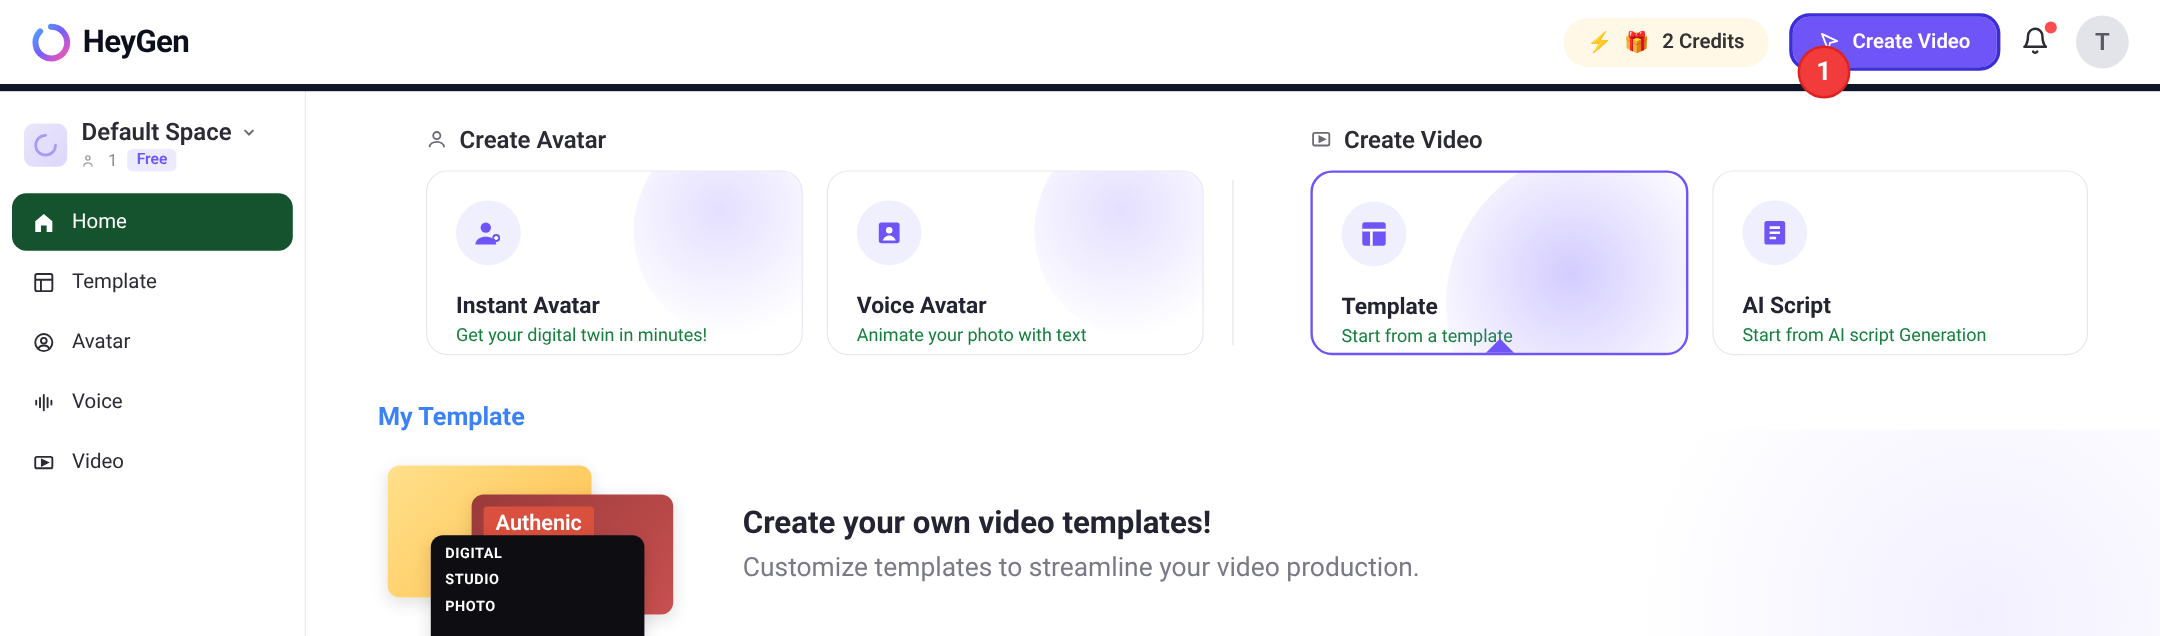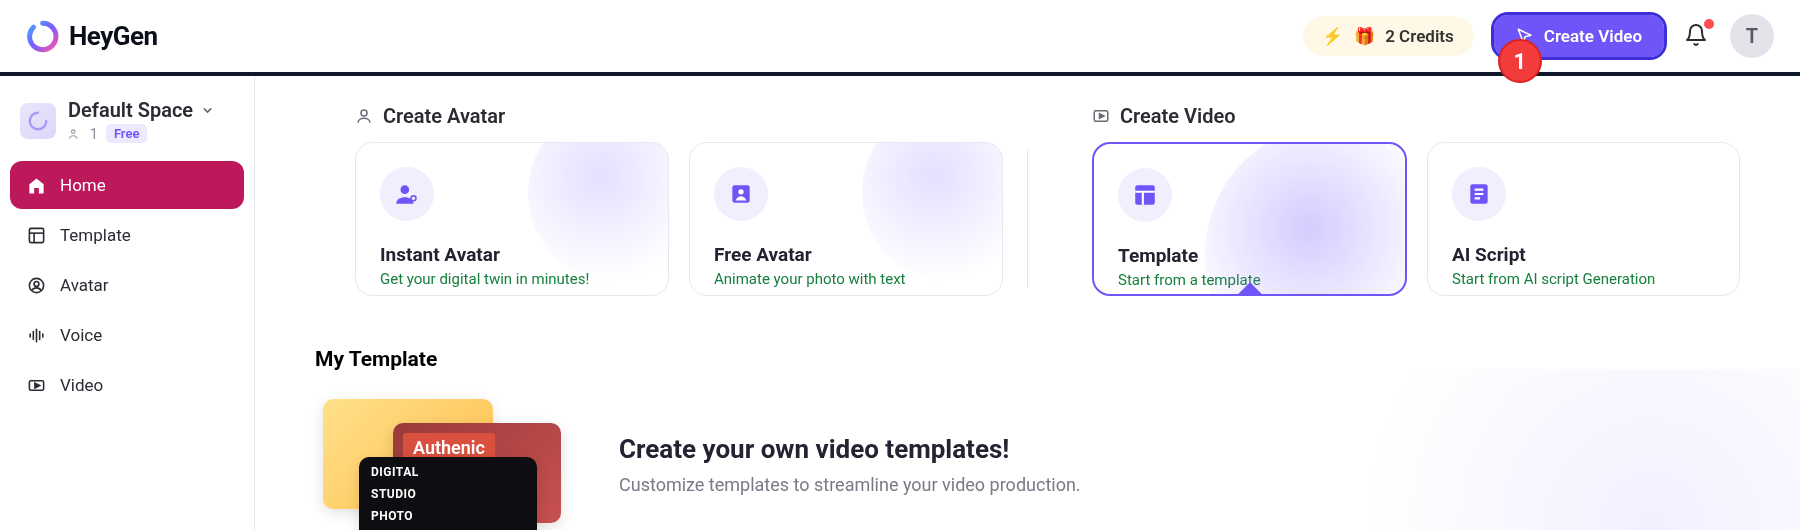--- a/index.html
+++ b/index.html
@@ -1,20 +1,20 @@
 <!DOCTYPE html>
 <html><head>
   <meta charset="utf-8">
   <style>
     * { margin: 0; padding: 0; box-sizing: border-box; font-family: -apple-system, BlinkMacSystemFont, "Segoe UI", Roboto, Arial, sans-serif; }
     body { background: #fff; width: 1800px; height: 530px; overflow: hidden; }
     .app { display: flex; flex-direction: column; height: 100%; }
 
     
-    .header { height: 76px; display: flex; align-items: center; padding: 0 26px; border-bottom: 4px solid #0f172a; justify-content: space-between; position: relative; }
+    .header { height: 76px; display: flex; align-items: center; padding: 0 26px; border-bottom: 6px solid #0f172a; justify-content: space-between; position: relative; }
     .logo { display: flex; align-items: center; gap: 10px; }
     .logo-mark { width: 33px; height: 33px; }
     .logo-text { font-size: 26px; font-weight: 700; color: #0b0f1c; letter-spacing: -0.5px; }
     .header-right { display: flex; align-items: center; gap: 20px; }
     .credits { background: #fff8e6; border-radius: 30px; padding: 10px 20px; display: flex; align-items: center; gap: 10px; color: #333; font-weight: 600; font-size: 17px; }
     .credits .bolt { color: #f5a623; }
     .credits .gift { color: #e74c3c; }
     .create-video-btn { background: #6f55f7; color: #fff; border: none; border-radius: 14px; padding: 11px 22px; font-size: 17px; font-weight: 600; display: flex; align-items: center; gap: 10px; cursor: pointer; position: relative; }
     .create-video-btn.highlight { outline: 3px solid #3d2ed9; outline-offset: 0px; }
     .callout { position: absolute; width: 44px; height: 44px; border-radius: 50%; background: #f23b3b; color: #fff; font-weight: 700; font-size: 22px; display: flex; align-items: center; justify-content: center; bottom: -26px; left: 4px; border: 2px solid #d22; }
@@ -25,50 +25,50 @@
     
     .body { flex: 1; display: flex; }
     .sidebar { width: 255px; border-right: 1px solid #eaeaf1; padding: 14px 10px 0 10px; display: flex; flex-direction: column; gap: 2px; }
     .space { display: flex; align-items: center; gap: 12px; padding: 8px 10px 16px 10px; }
     .space-swirl { width: 36px; height: 36px; border-radius: 8px; background: linear-gradient(135deg,#e9e6fb,#dcd7fb); display:flex; align-items:center; justify-content:center; }
     .space-info { display: flex; flex-direction: column; }
     .space-top { display: flex; align-items: center; gap: 8px; color: #2b2b33; font-size: 20px; font-weight: 600; }
     .space-meta { display: flex; align-items: center; gap: 8px; color: #8b8b99; font-size: 14px; margin-top: 2px; }
     .free-badge { background: #eceaff; color: #6f55f7; font-size: 13px; padding: 2px 8px; border-radius: 5px; font-weight: 600; }
     .nav-item { display: flex; align-items: center; gap: 14px; padding: 14px 16px; border-radius: 12px; color: #2b2b33; font-size: 17px; cursor: pointer; }
-    .nav-item.active { background: #be185d; color: #fff; }
+    .nav-item.active { background: #14532d; color: #fff; }
     .nav-icon { width: 20px; height: 20px; flex: 0 0 20px; display:flex; align-items:center; justify-content:center; }
 
     
     .main { flex: 1; padding: 28px 60px 0 60px; position: relative; }
     .top-row { display: flex; gap: 24px; }
     .col { flex: 1; padding-left: 40px; }
     .col-divider { width: 1px; background: #e5e5ef; align-self: stretch; margin: 46px 0 8px 0; }
     .sec-head { display: flex; align-items: center; gap: 10px; color: #2b2b33; font-size: 20px; font-weight: 600; margin-bottom: 14px; }
     .cards { display: flex; gap: 20px; }
     .card { flex: 1; border: 1.5px solid #e7e7f2; border-radius: 18px; padding: 24px; height: 154px; position: relative; overflow: hidden; background: #fff; cursor: pointer; }
     .card-icon { width: 54px; height: 54px; border-radius: 50%; background: #f0effe; display: flex; align-items: center; justify-content: center; margin-bottom: 22px; }
     .card-title { font-size: 19px; font-weight: 700; color: #232332; }
     .card-sub { font-size: 15px; color: #15803d; margin-top: 4px; }
     .card.selected { border: 2px solid #6f55f7; }
     .card.selected::after { content:""; position:absolute; bottom:-10px; left:50%; transform:translateX(-50%) rotate(45deg); width:18px; height:18px; background:#6f55f7; }
     .swoop { position:absolute; right:-40px; top:-40px; width:180px; height:180px; border-radius:50%; background: radial-gradient(circle at 40% 40%, rgba(130,110,255,0.22), rgba(130,110,255,0) 70%); pointer-events:none; }
     .swoop2 { position:absolute; right:-60px; bottom:-90px; width:260px; height:260px; border-radius:50%; background: radial-gradient(circle at 40% 40%, rgba(130,110,255,0.35), rgba(130,110,255,0) 60%); pointer-events:none; }
 
-    .my-tpl-head { margin-top: 51px; font-size: 21px; font-weight: 700; color: #000000; }
+    .my-tpl-head { margin-top: 40px; font-size: 21px; font-weight: 700; color: #3b82f6; }
     .my-tpl-row { display: flex; align-items: center; gap: 54px; margin-top: 28px; position:relative; }
     .thumb-stack { position: relative; width: 250px; height: 130px; }
     .thumb { position: absolute; border-radius: 10px; box-shadow: 0 4px 14px rgba(0,0,0,0.12); overflow:hidden; }
     .thumb.a { width: 170px; height: 110px; left: 8px; top: 0; background: linear-gradient(135deg,#ffe08a,#ffbf4d); }
     .thumb.b { width: 168px; height: 100px; left: 78px; top: 24px; background: linear-gradient(135deg,#9a3a3a,#c85050); }
     .thumb.b .lbl { background:#d9503e; color:#fff; font-size:18px; padding:4px 10px; display:inline-block; margin:10px; border-radius:3px; font-weight:600; }
     .thumb.c { width: 178px; height: 98px; left: 44px; top: 58px; background: #0e0e12; color:#fff; }
     .thumb.c .lbl1 { font-size:12px; font-weight:700; padding:8px 12px 0 12px; letter-spacing:0.5px; }
     .tpl-text .h { font-size: 26px; font-weight: 700; color: #232332; }
-    .tpl-text .s { font-size: 18px; color: #7a7a87; margin-top: 10px; }
+    .tpl-text .s { font-size: 22px; color: #7a7a87; margin-top: 10px; }
     .bg-big-swoop { position:absolute; right:-120px; top:-30px; width:520px; height:520px; pointer-events:none; background: radial-gradient(circle at 60% 30%, rgba(130,110,255,0.10), rgba(130,110,255,0) 60%); }
 
     svg { display:block; }
   </style>
 </head>
 <body>
 
 <div class="app">
   <div class="header">
     <div class="logo">
@@ -224,21 +224,21 @@
             </div>
             <div class="card">
               <div class="swoop"></div>
               <div class="card-icon">
                   <svg width="26" height="26" viewBox="0 0 24 24" fill="#6f55f7">
                     <rect x="4" y="4" width="16" height="16" rx="2"></rect>
                     <circle cx="12" cy="10" r="2.5" fill="#fff"></circle>
                     <path d="M7 18c1-3 3.5-4 5-4s4 1 5 4z" fill="#fff"></path>
                   </svg>
                 </div>
-              <div class="card-title">Free Avatar</div>
+              <div class="card-title">Voice Avatar</div>
               <div class="card-sub">Animate your photo with text</div>
             </div>
           </div>
         </div>
 
         <div class="col-divider"></div>
 
         <div class="col">
           <div class="sec-head">
             <span>

